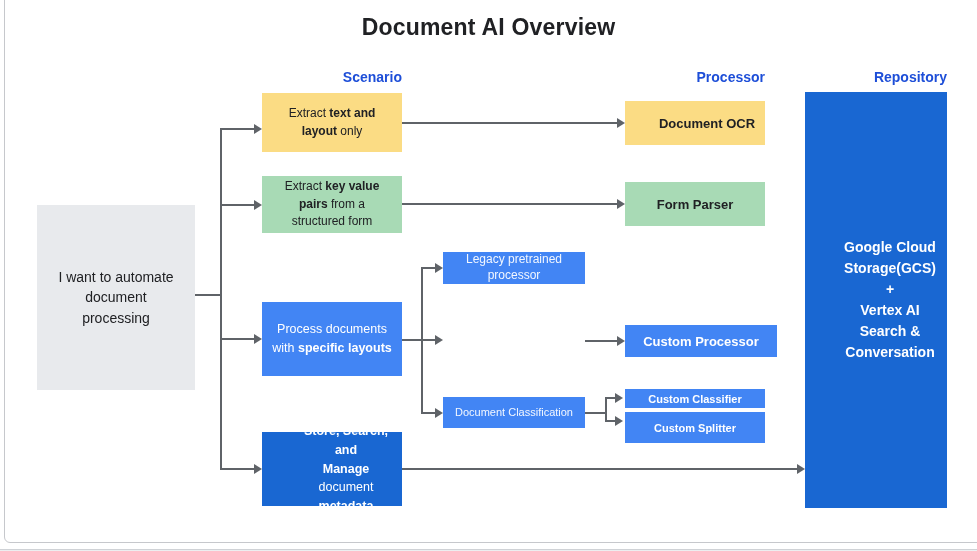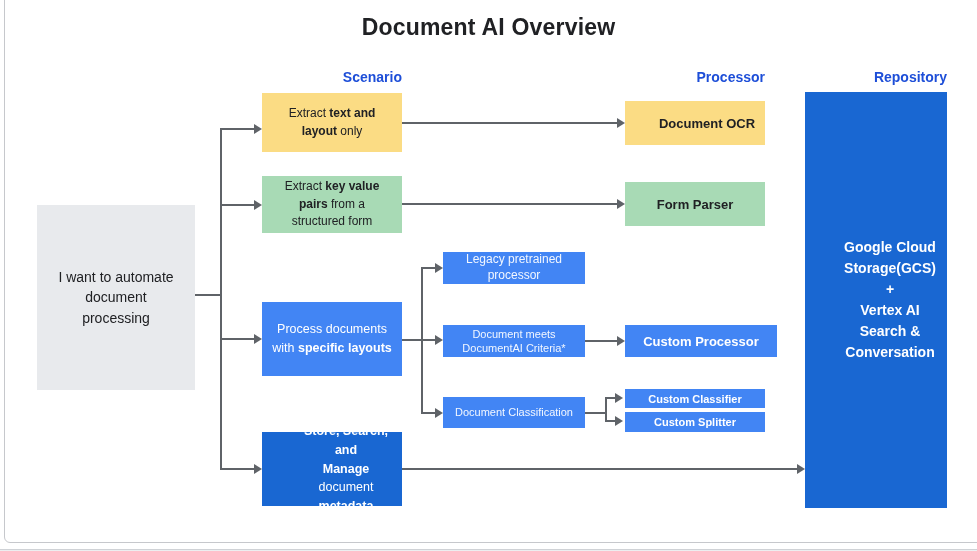--- a/index.html
+++ b/index.html
@@ -22,21 +22,21 @@
   .n-s2{left:262px;top:176px;width:140px;height:57px;font-size:12px;line-height:1.45;}
   .n-s3{left:262px;top:302px;width:140px;height:74px;font-size:12.5px;line-height:1.5;}
   .n-s4{left:262px;top:432px;width:140px;height:74px;font-size:12.5px;line-height:1.5;}
   .n-m1{left:443px;top:252px;width:142px;height:32px;font-size:12px;line-height:1.3;color:#f2f7ff;}
   .n-m2{left:443px;top:325px;width:142px;height:32px;font-size:11px;line-height:1.3;color:#f2f7ff;}
   .n-m3{left:443px;top:397px;width:142px;height:31px;font-size:11px;line-height:1.3;color:#f2f7ff;}
   .n-p1{left:625px;top:101px;width:140px;height:44px;font-size:13px;font-weight:bold;padding-left:32px;}
   .n-p2{left:625px;top:182px;width:140px;height:44px;font-size:13px;font-weight:bold;}
   .n-p3{left:625px;top:325px;width:152px;height:32px;font-size:13px;font-weight:bold;}
   .n-p4{left:625px;top:389px;width:140px;height:19px;font-size:11px;font-weight:bold;padding:1px 6px;}
-  .n-p5{left:625px;top:412px;width:140px;height:20px;font-size:11px;font-weight:bold;padding:0 6px;}
+  .n-p5{left:625px;top:412px;width:140px;height:31px;font-size:11px;font-weight:bold;padding:0 6px;}
   .n-repo{left:805px;top:92px;width:142px;height:416px;font-size:14px;font-weight:bold;line-height:1.5;}
   .hl,.vl{position:absolute;background:#5F6368;}
   .hl{height:2px;}
   .vl{width:2px;}
   .ah{position:absolute;width:0;height:0;border-top:5px solid transparent;border-bottom:5px solid transparent;border-left:8px solid #5F6368;}
   b{font-weight:bold;}
 </style>
 </head>
 <body>
 
@@ -60,23 +60,20 @@
     </div>
   <div class="node n-blue n-s3">
       <span><span>Process documents</span><br><span>with </span><b>specific layouts</b></span>
     </div>
   <div class="node n-darkblue n-s4">
       <span><b>Store, Search, and</b><br><b>Manage</b><span> document</span><br><b>metadata</b></span>
     </div>
 
   <div class="node n-blue n-m1">
       <span><span>Legacy pretrained</span><br><span>processor</span></span>
-    </div>
-  <div class="node n-blue n-m2">
-      <span><span>Document meets</span><br><span>DocumentAI Criteria*</span></span>
     </div>
   <div class="node n-blue n-m3">Document Classification</div>
 
   <div class="node n-yellow n-p1">Document OCR</div>
   <div class="node n-green n-p2">Form Parser</div>
   <div class="node n-blue n-p3">Custom Processor</div>
   <div class="node n-blue n-p4">Custom Classifier</div>
   <div class="node n-blue n-p5">Custom Splitter</div>
   <div class="node n-darkblue n-repo">
       <span><span>Google Cloud</span><br><span>Storage(GCS)</span><br><span>+</span><br><span>Vertex AI Search &amp;</span><br><span>Conversation</span></span>

